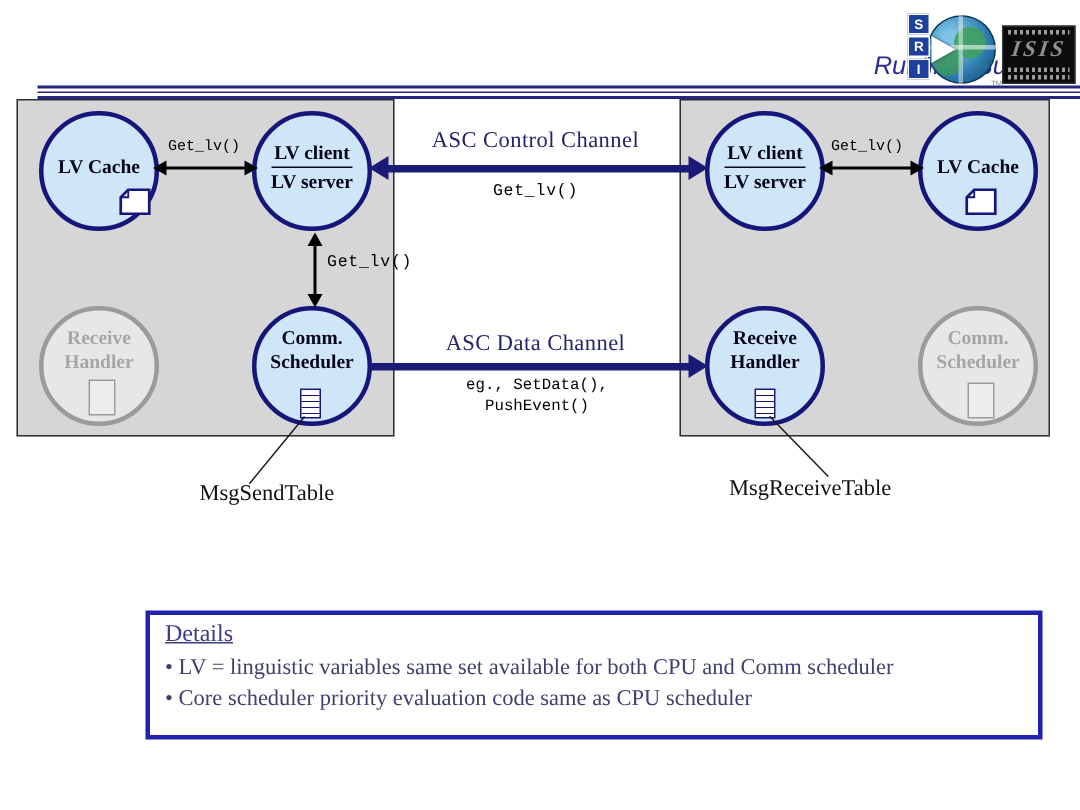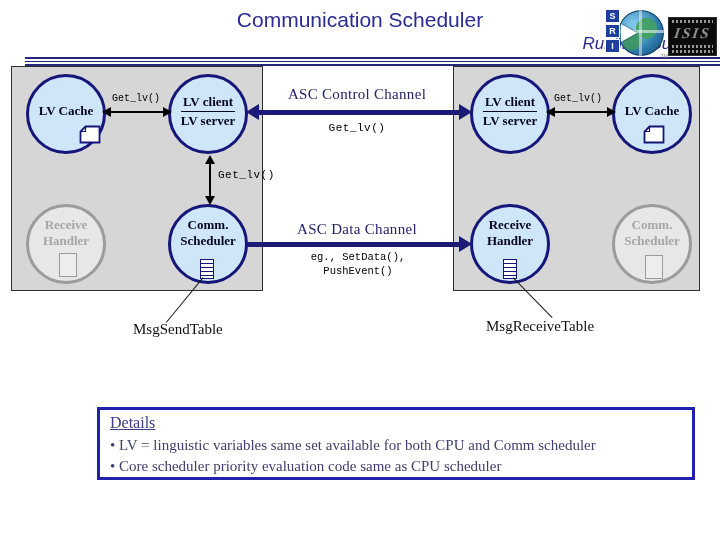--- a/index.html
+++ b/index.html
@@ -93,33 +93,32 @@
           font-size:10px; color:#000; white-space:nowrap; }
   .mono.mid { font-size:11px; letter-spacing:0.5px; text-align:center; }
   .chan-title { position:absolute; text-align:center; font-size:15px; color:#23236b;
           letter-spacing:0.3px; white-space:nowrap; }
   .fn-lines { position:absolute; text-align:center;
           font-family:"Liberation Mono","DejaVu Sans Mono",monospace;
           font-size:10.5px; line-height:13.5px; color:#000; }
   .msg-label { position:absolute; font-size:15px; color:#101010; white-space:nowrap; }
 
   
-  .details { position:absolute; left:97px; top:407px; width:598px; height:73px;
+  .details { position:absolute; left:97px; top:407px; width:598px; height:86px;
              background:#ffffff; border:3px solid #2121ae; padding:4px 12px 0 10px; }
   .details-title { font-size:16px; color:#3c3c86; text-decoration:underline; margin-bottom:3px; }
   .details ul { list-style:none; }
   .details li { font-size:15px; color:#3f3f6e; line-height:21px; }
   .details li:before { content:"\2022  "; color:#3f3f6e; }
 </style>
 </head>
 <body>
 
 <div class="slide">
 
-  <div class="title">Communication Scheduler</div>
   <div class="subtitle">Runtime Support</div>
   <div class="rule r1"></div>
   <div class="rule r2"></div>
   <div class="rule r3"></div>
 
   <div class="logo-sri">
     <div class="globe"></div>
     <div class="globe-arrow"></div>
     <div class="sri-tiles">
       <span class="sri-tile">S</span>

